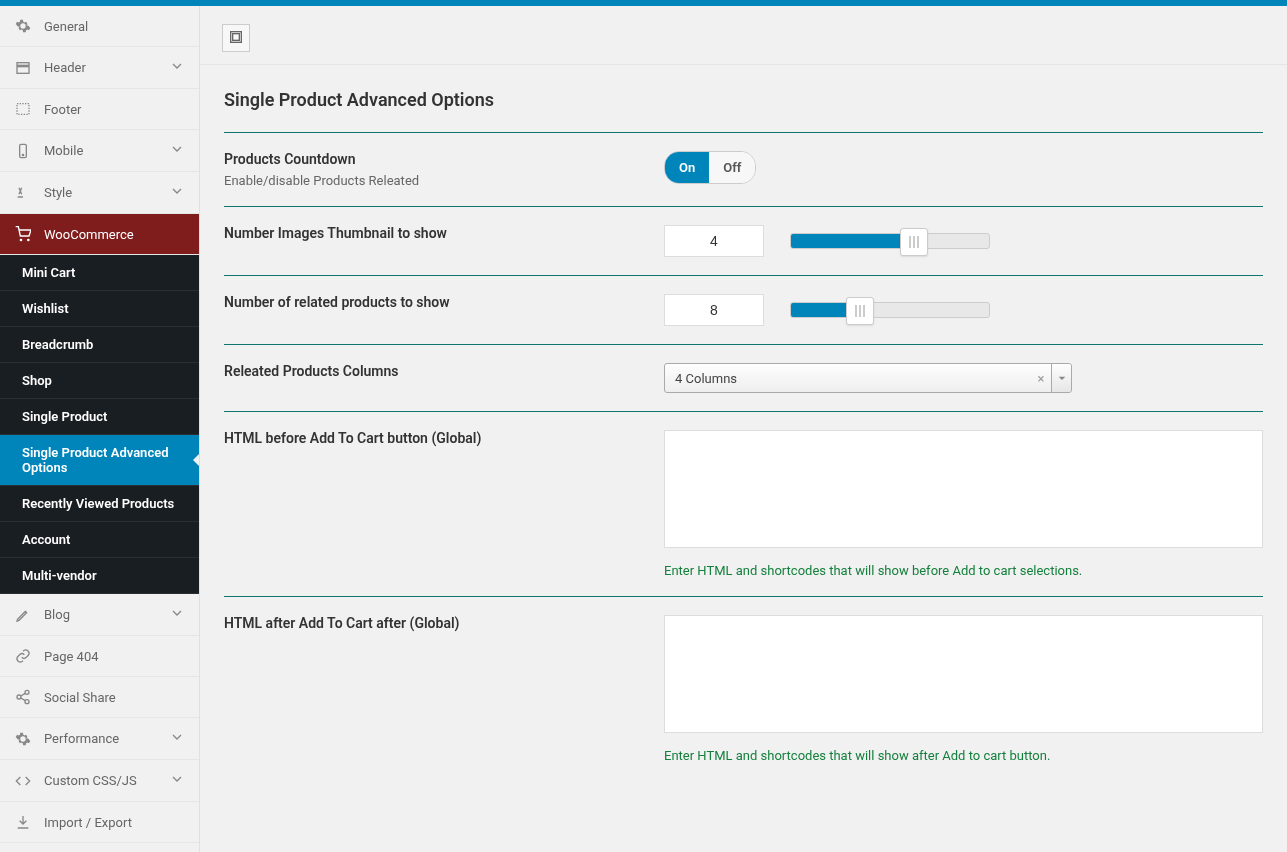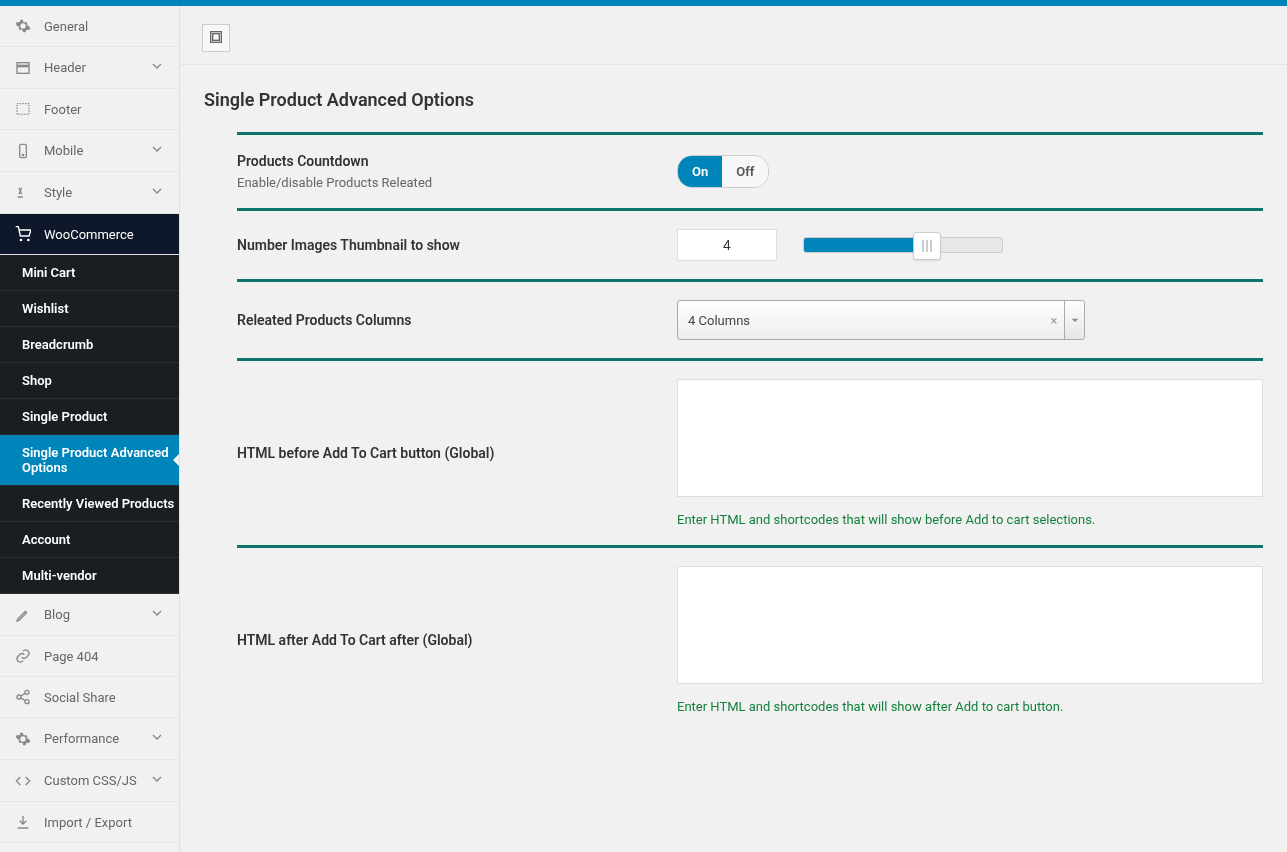--- a/index.html
+++ b/index.html
@@ -16,21 +16,21 @@
     height: 6px;
     background: #0085ba;
     width: 100%;
   }
   .container {
     display: flex;
     height: calc(100% - 6px);
   }
   
   .sidebar {
-    width: 180px;
+    width: 200px;
     background: #f1f1f1;
     border-right: 1px solid #e0e0e0;
     flex-shrink: 0;
   }
   .nav-item {
     display: flex;
     align-items: center;
     padding: 11px 14px;
     color: #666;
     cursor: pointer;
@@ -44,21 +44,21 @@
     display: inline-flex;
     align-items: center;
     justify-content: center;
     color: #888;
   }
   .nav-item .label { flex: 1; font-size: 13px; }
   .nav-item .chev {
     color: #888;
   }
   .nav-item.parent {
-    background: #0f172a;
+    background: #7f1d1d;
     color: #fff;
   }
   .nav-item.parent .icon, .nav-item.parent .label { color: #fff; }
   .sub-item {
     display: block;
     padding: 10px 0 10px 22px;
     background: #191e23;
     color: #fff;
     font-size: 13px;
     font-weight: 600;
@@ -104,24 +104,23 @@
     padding: 24px;
   }
   .section-title {
     font-size: 18px;
     font-weight: 600;
     color: #333;
     margin-bottom: 22px;
   }
   .field-row {
     display: flex;
-    align-items: center;
+    align-items: flex-start;
     padding: 18px 0;
-    border-top: 3px solid #0f766e;
-    margin-left: 33px;
+    border-top: 1px solid #0f766e;
   }
   .field-left {
     width: 440px;
     flex-shrink: 0;
     padding-right: 20px;
   }
   .field-label {
     font-size: 14px;
     font-weight: 600;
     color: #333;
@@ -202,21 +201,21 @@
     width: 2px;
     height: 12px;
     background: #ccc;
     box-shadow: -4px 0 0 #ccc, 4px 0 0 #ccc;
   }
   
   .select2 {
     display: flex;
     align-items: center;
     width: 408px;
-    height: 40px;
+    height: 30px;
     border: 1px solid #aaa;
     border-radius: 3px;
     background: linear-gradient(#fefefe, #eee);
   }
   .select2-val {
     flex: 1;
     padding: 0 10px;
     font-size: 13px;
     color: #444;
   }
@@ -445,20 +444,34 @@
           <div class="num-slider">
             <input class="num-input" value="4" style="">
             <div class="slider">
               <div class="slider-fill" style="width:62%"></div>
               <div class="slider-handle" style="left:62%"></div>
             </div>
           </div>
         </div>
       </div>
 
+      <div class="field-row">
+        <div class="field-left">
+          <span class="field-label">Number of related products to show</span>
+        </div>
+        <div class="field-right">
+          <div class="num-slider">
+            <input class="num-input" value="8" style="">
+            <div class="slider">
+              <div class="slider-fill" style="width:35%"></div>
+              <div class="slider-handle" style="left:35%"></div>
+            </div>
+          </div>
+        </div>
+      </div>
 
       <div class="field-row">
         <div class="field-left">
           <span class="field-label">Releated Products Columns</span>
         </div>
         <div class="field-right">
           <div class="select2">
             <span class="select2-val">4 Columns</span>
             <span class="select2-clear">×</span>
             <span class="select2-arrow">

